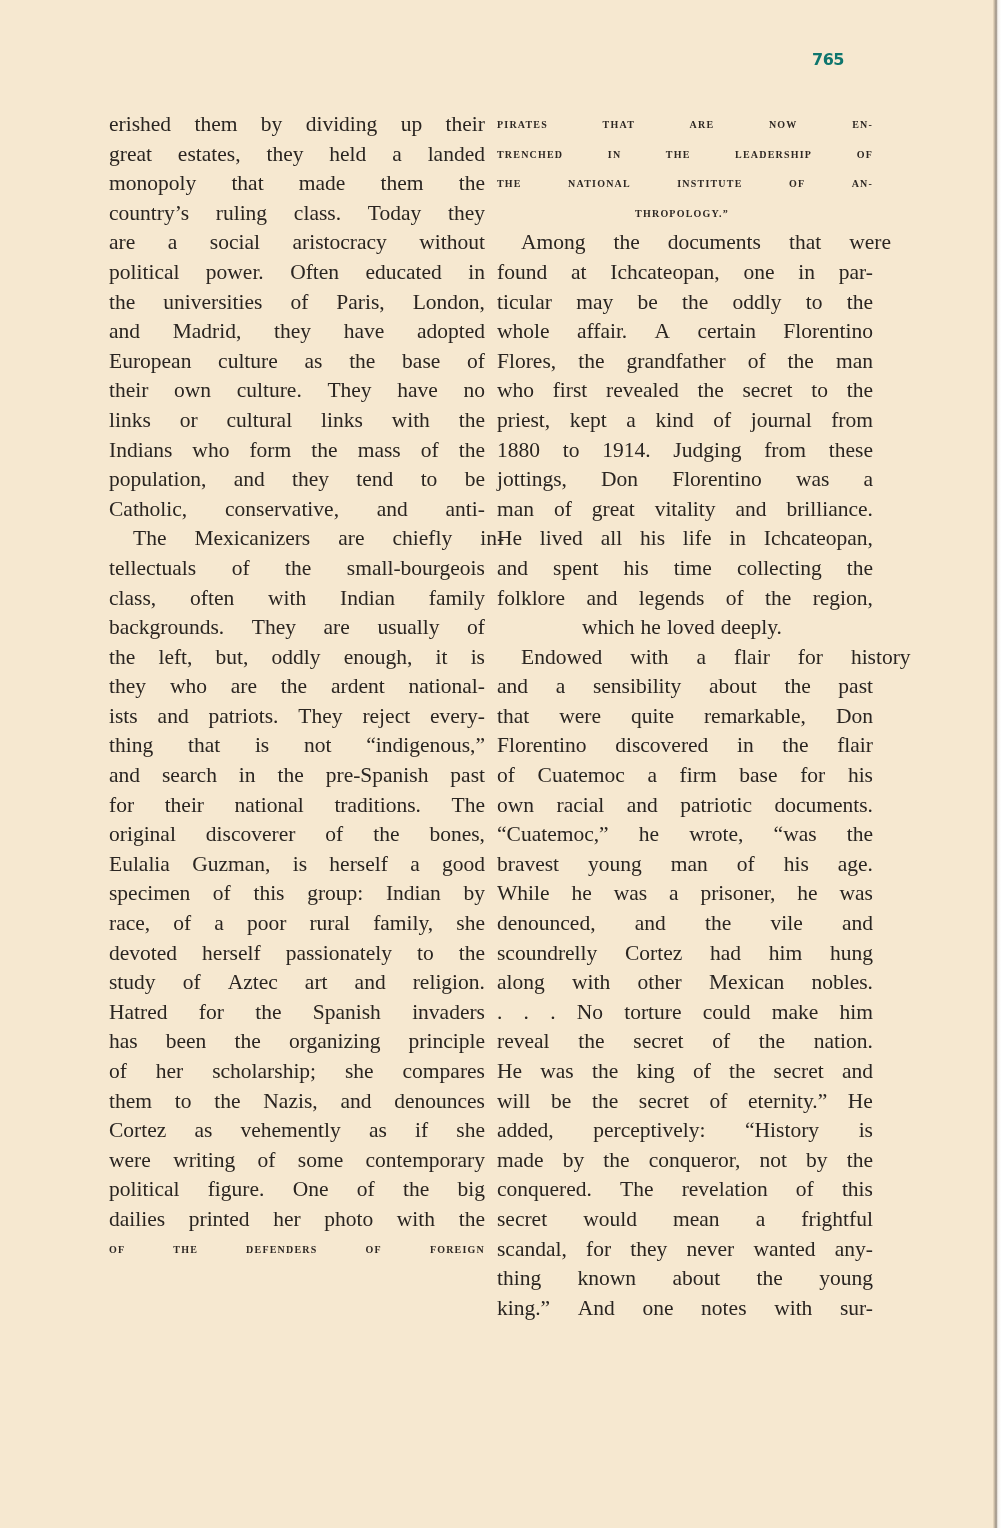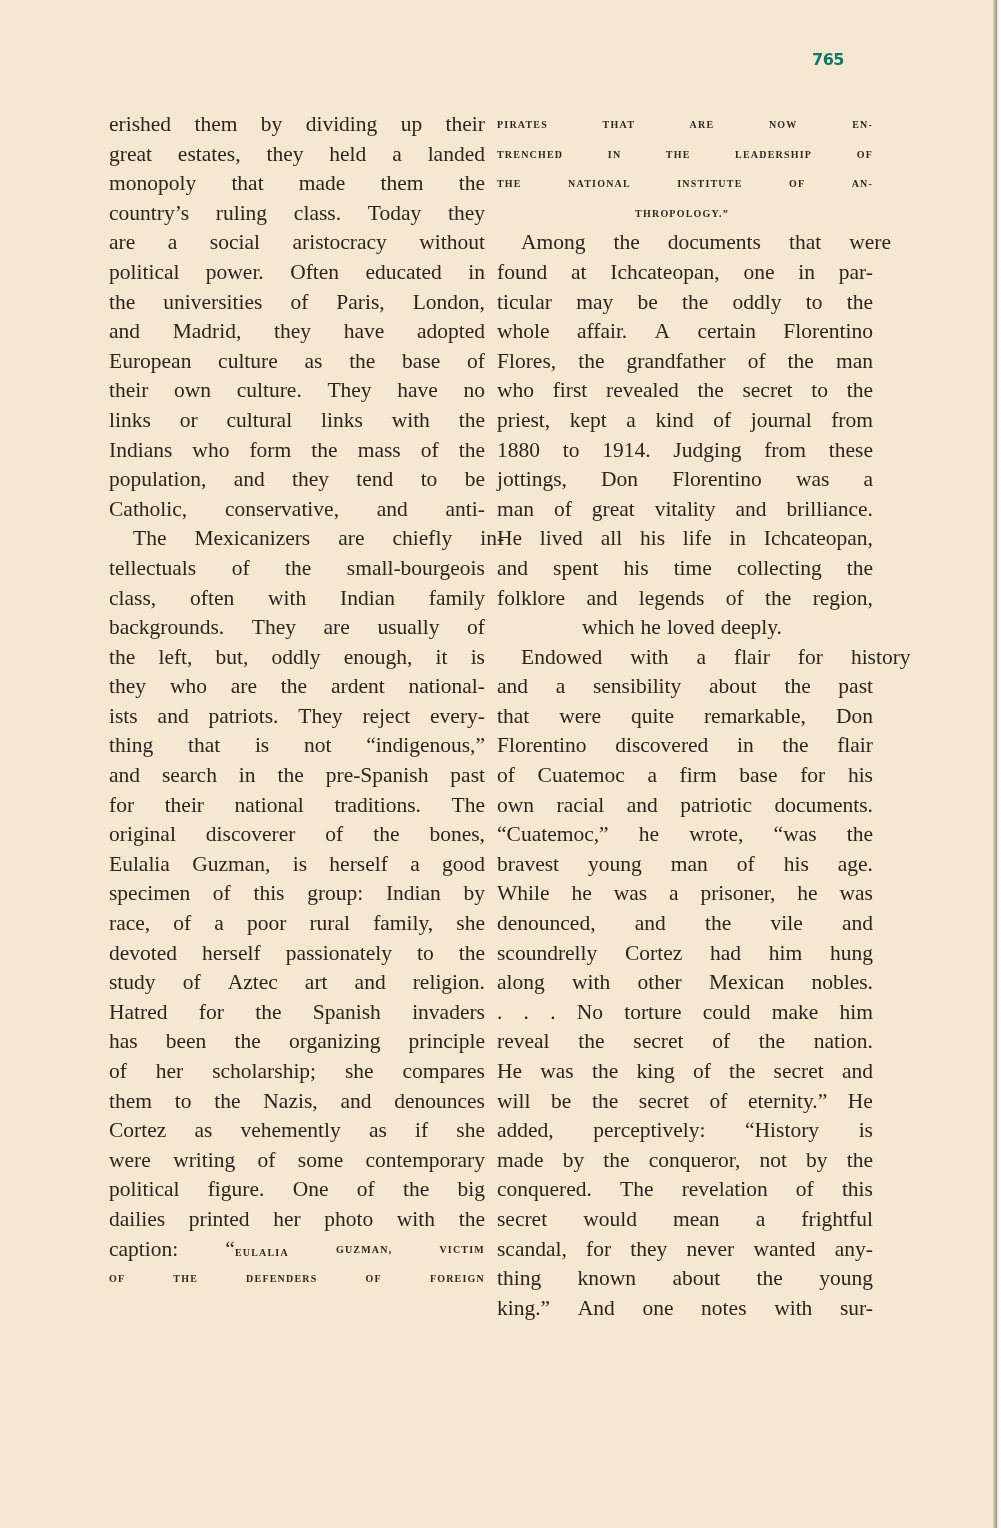--- a/index.html
+++ b/index.html
@@ -322,26 +322,20 @@
     </div>
     <div class="line">
       <span class="w">dailies</span>
       <span class="w">printed</span>
       <span class="w">her</span>
       <span class="w">photo</span>
       <span class="w">with</span>
       <span class="w">the</span>
     </div>
     <div class="line">
-      <span class="w">caption:</span>
-      <span class="w">“<span class="caps">EULALIA</span></span>
-      <span class="w caps">GUZMAN,</span>
-      <span class="w caps">VICTIM</span>
-    </div>
-    <div class="line">
       <span class="w caps">OF</span>
       <span class="w caps">THE</span>
       <span class="w caps">DEFENDERS</span>
       <span class="w caps">OF</span>
       <span class="w caps">FOREIGN</span>
     </div>
   </div>
 <div class="column col-right" id="col-right">
     <div class="line">
       <span class="w caps">PIRATES</span>

